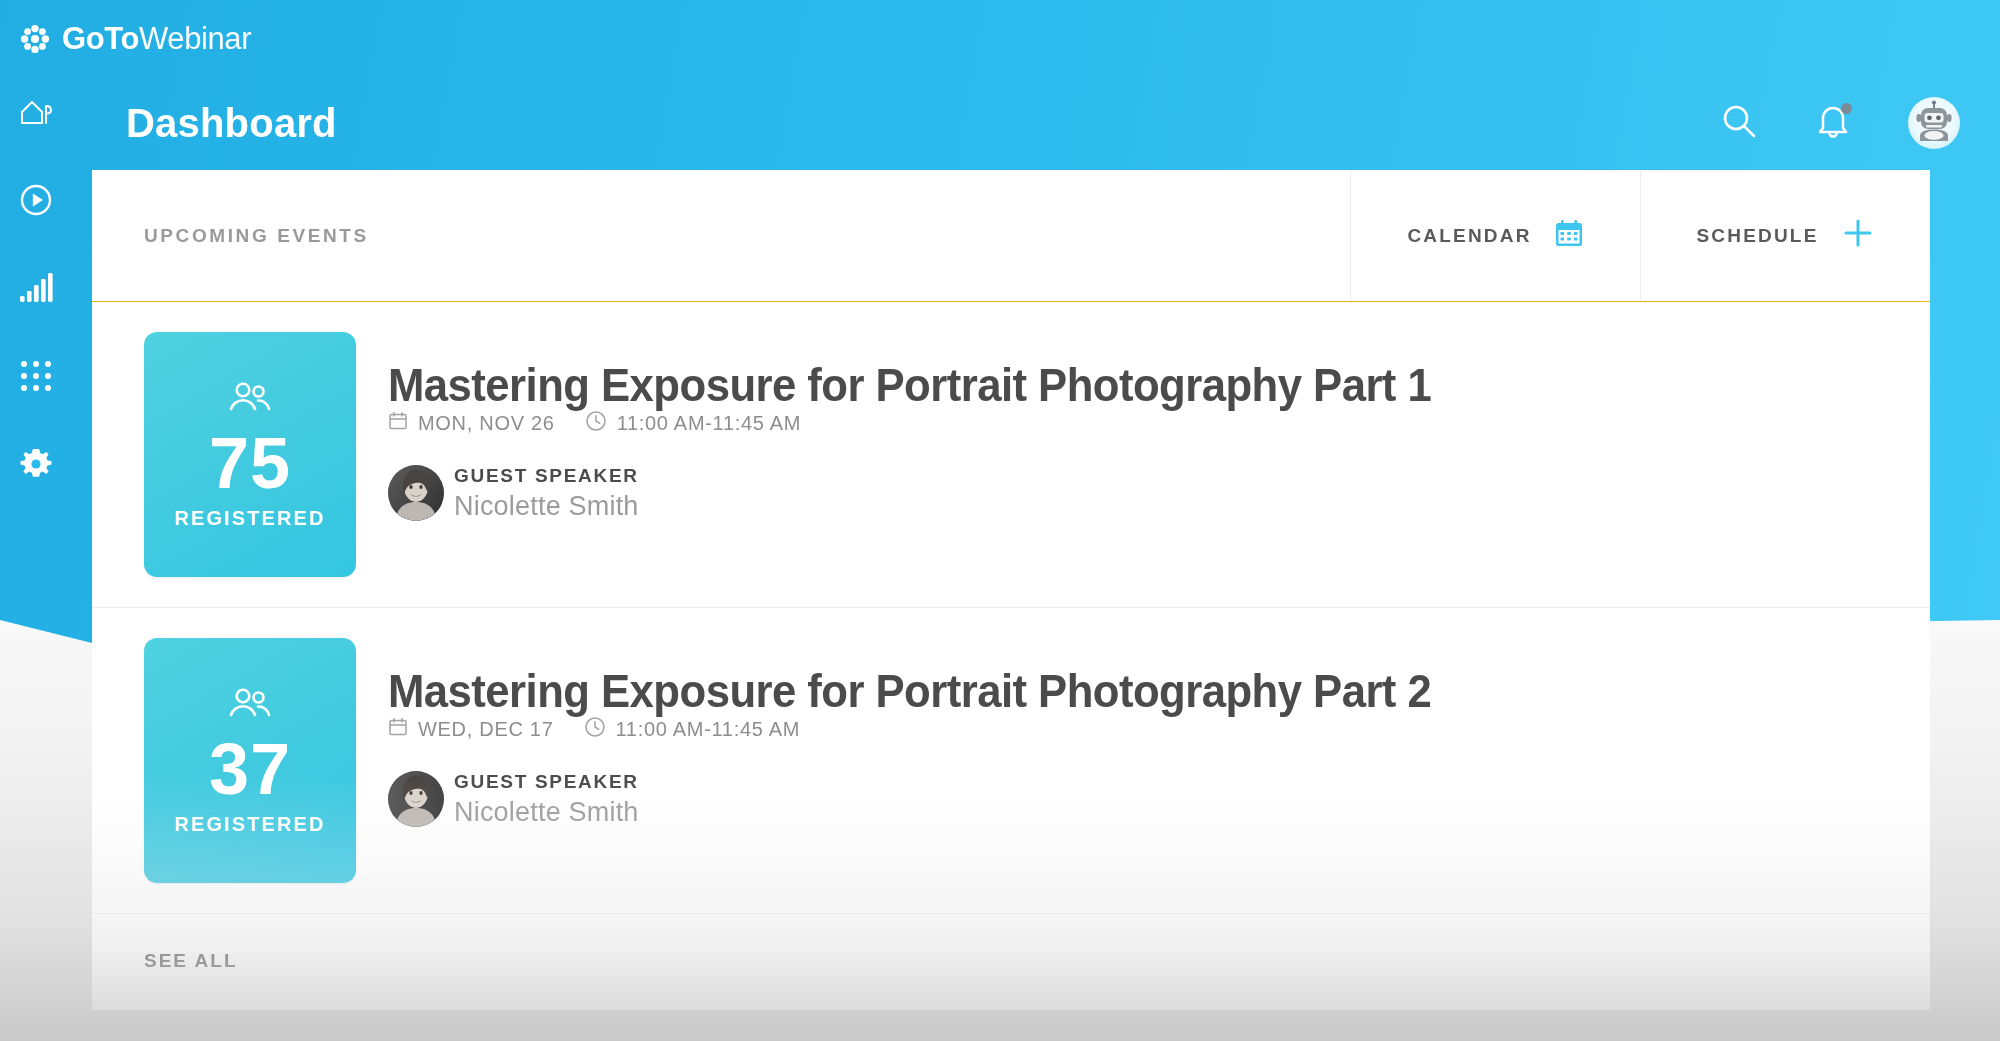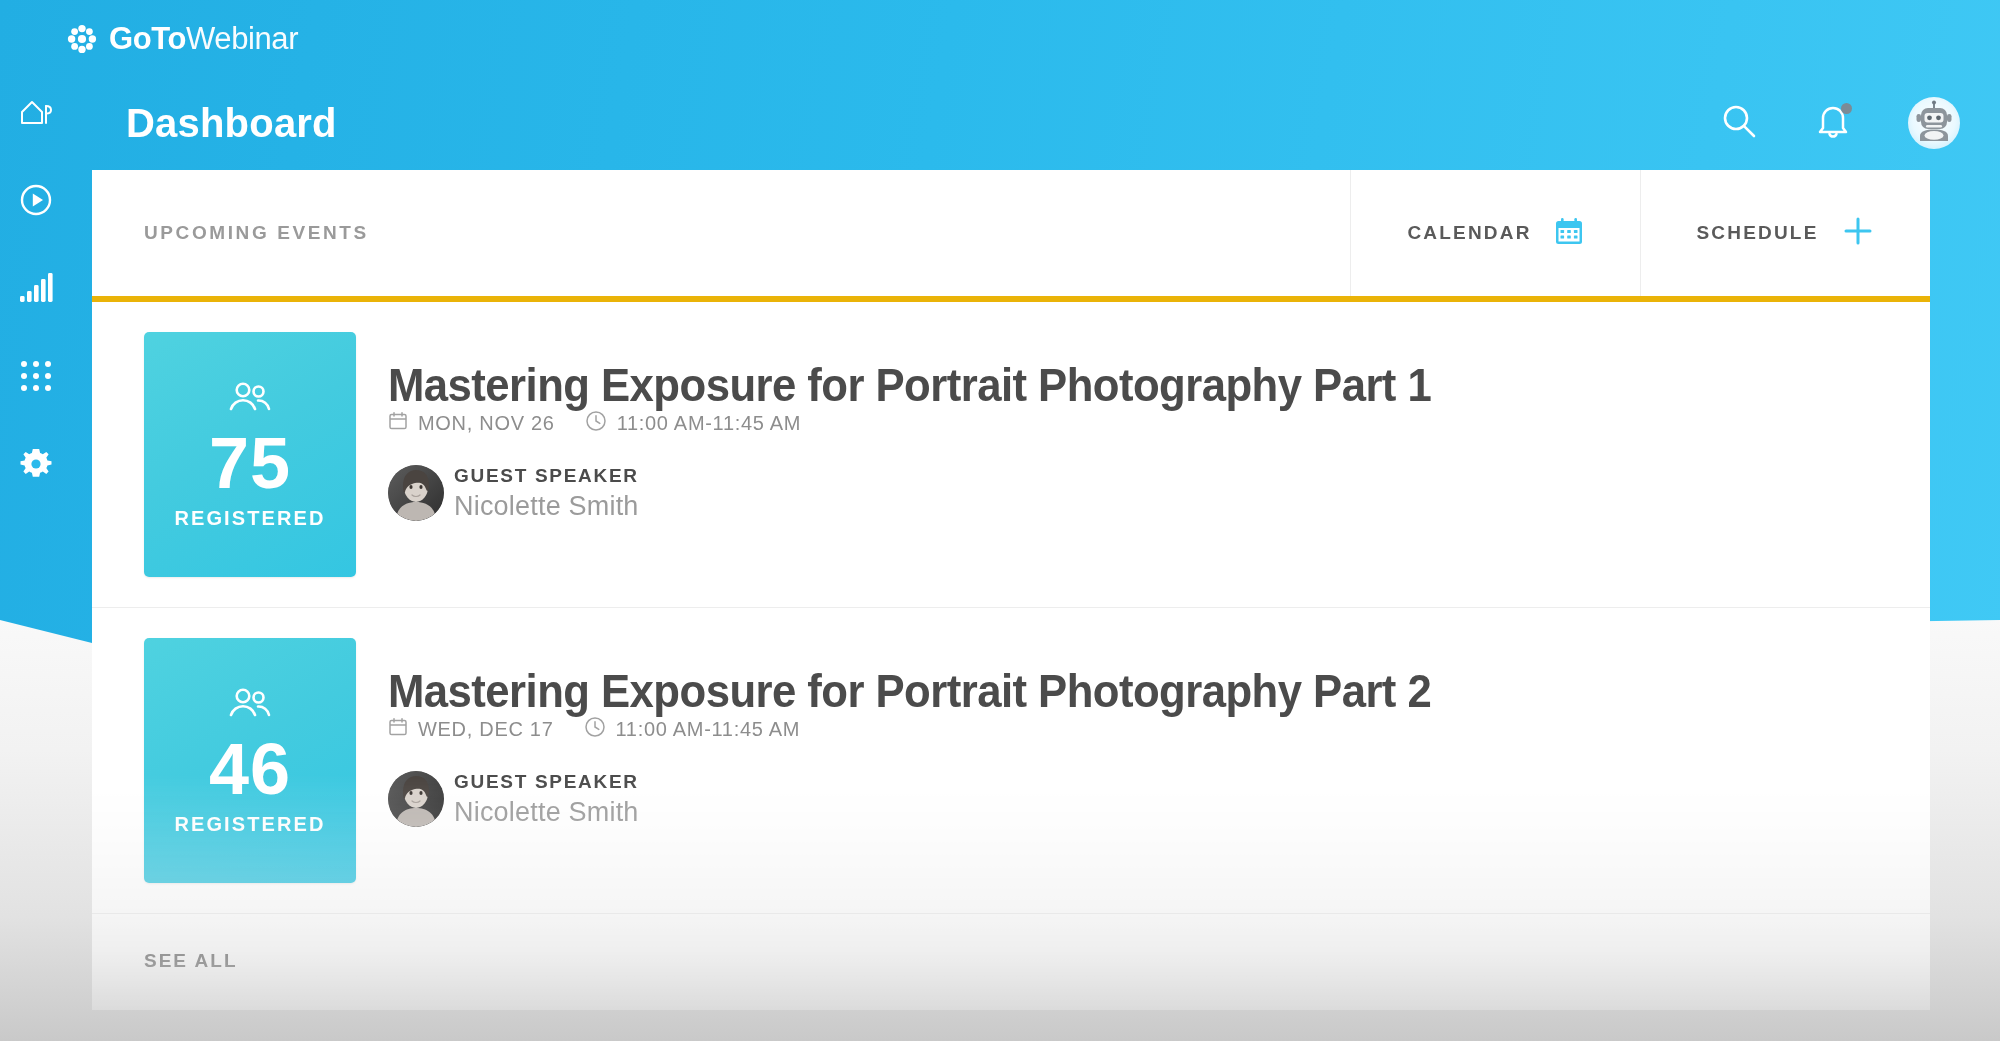--- a/index.html
+++ b/index.html
@@ -20,21 +20,21 @@
   }
   #page-bg{
     position:absolute; left:0; top:0; width:2000px; height:1041px;
     background:linear-gradient(180deg,#ffffff 0%,#fdfdfd 52%,#f2f2f2 72%,#e2e2e2 88%,#c9c9c9 100%);
     z-index:-1;
   }
 
   
   #brand{
     position:absolute; left:0; top:0; height:78px; width:100%;
-    display:flex; align-items:center; z-index:5;padding-left:47px;
+    display:flex; align-items:center; z-index:5;
   }
   #brand .mark{ width:34px; height:34px; margin-left:18px; margin-right:10px; }
   #brand .wordmark{
     font-size:31px; color:#ffffff; letter-spacing:-0.4px;
     display:flex; align-items:baseline;
   }
   #brand .wm-strong{ font-weight:bold; }
   #brand .wm-light{ font-weight:300; opacity:.97; }
 
   
@@ -74,42 +74,42 @@
     position:absolute; left:92px; top:170px; width:1838px; height:840px;
     background:#ffffff; z-index:4;
     box-shadow:0 1px 3px rgba(0,0,0,.07);
     overflow:hidden;
     -webkit-mask-image:linear-gradient(180deg,#000 0%,#000 72%,rgba(0,0,0,.55) 93%,rgba(0,0,0,.25) 100%);
     mask-image:linear-gradient(180deg,#000 0%,#000 72%,rgba(0,0,0,.55) 93%,rgba(0,0,0,.25) 100%);
   }
 
   
   #card-header{
-    display:flex; align-items:stretch; height:132px; border-bottom:6px solid #eab308;
+    display:flex; align-items:stretch; height:132px; border-bottom:1px solid #eab308;
   }
   #card-header-title{
     flex:1; display:flex; align-items:center; padding-left:52px;
     color:#9a9a9a; font-size:19px; font-weight:bold; letter-spacing:2.6px;
   }
   .header-action{
     width:290px; border-left:1px solid #ededed;
     display:flex; align-items:center; justify-content:center; gap:22px;
     color:#5a5a5a; font-size:19px; font-weight:bold; letter-spacing:2.2px;
     cursor:pointer; background:#ffffff;
   }
 
   
   .event-row{
     display:flex; align-items:flex-start; padding:30px 0 30px 52px;
     border-bottom:1px solid #ededed; position:relative;
   }
   .event-row:last-of-type{ border-bottom:none; }
 
   .reg-tile{
-    width:212px; height:245px; border-radius:5px; flex:none;
+    width:212px; height:245px; border-radius:13px; flex:none;
     background:linear-gradient(150deg,#4fd2e0 0%,#43cbdf 45%,#34c6e2 100%);
     display:flex; flex-direction:column; align-items:center; justify-content:center;
     color:#ffffff; box-shadow:0 1px 2px rgba(0,0,0,.08);
   }
   .reg-tile .people-ico{ margin-bottom:6px; }
   .reg-count{ font-size:72px; font-weight:bold; line-height:.95; letter-spacing:1px; }
   .reg-label{ font-size:20px; font-weight:bold; letter-spacing:2.1px; margin-top:10px; }
 
   .event-body{ padding-left:32px; padding-top:28px; flex:1; min-width:0; }
   .event-title{
@@ -380,21 +380,21 @@
   <div class="event-row">
     <div class="reg-tile">
       <span class="people-ico">
         <svg width="50" height="40" viewBox="0 0 50 40" fill="none" stroke="#ffffff" stroke-width="2.6" stroke-linecap="round">
           <circle cx="18" cy="11" r="6.3"></circle>
           <circle cx="33.5" cy="12.5" r="5"></circle>
           <path d="M6 30 a12.6 12.6 0 0 1 24 0"></path>
           <path d="M33 21.5 a10.5 10.5 0 0 1 11 8.5"></path>
         </svg>
       </span>
-      <div class="reg-count">46</div>
+      <div class="reg-count">37</div>
       <div class="reg-label">REGISTERED</div>
     </div>
 
     <div class="event-body">
       <div class="event-title">Mastering Exposure for Portrait Photography Part 2</div>
 
       <div class="event-meta">
         <span class="meta-item">
           <span>
             <svg width="20" height="20" viewBox="0 0 20 20" fill="none" stroke="#a2a2a2" stroke-width="1.5">

